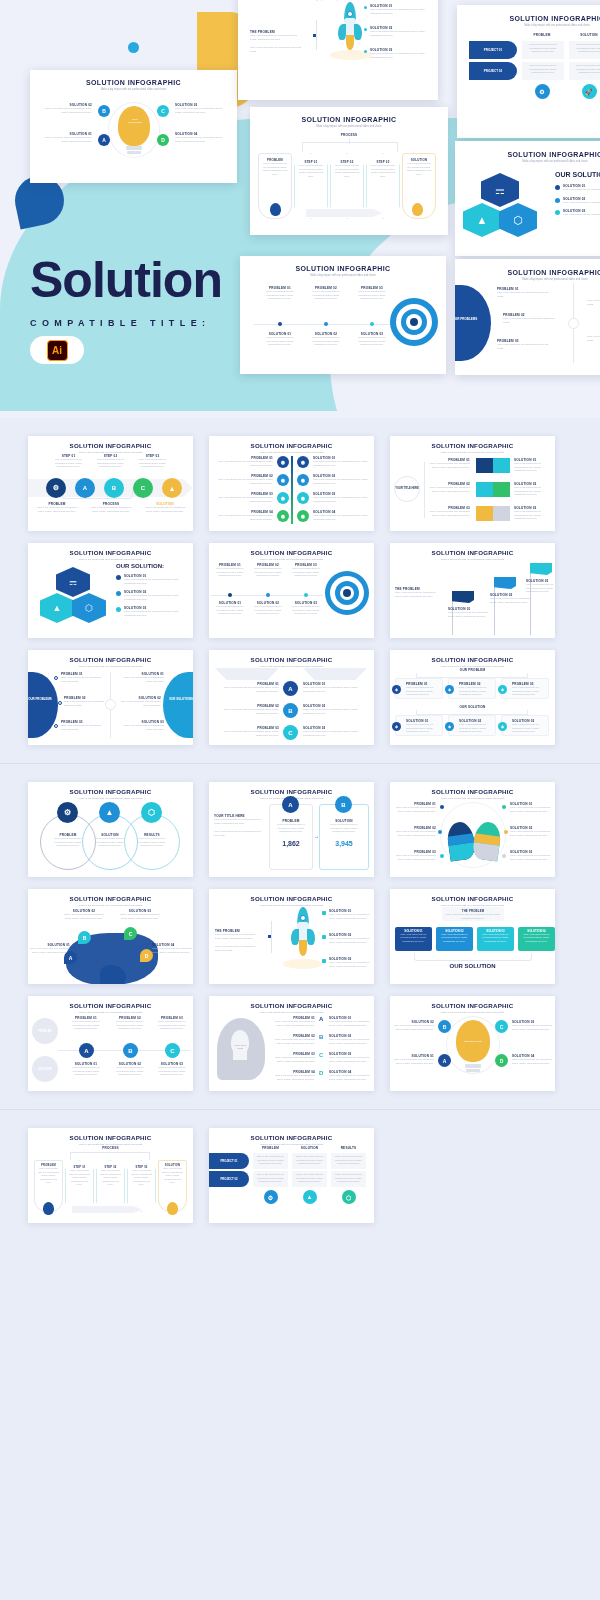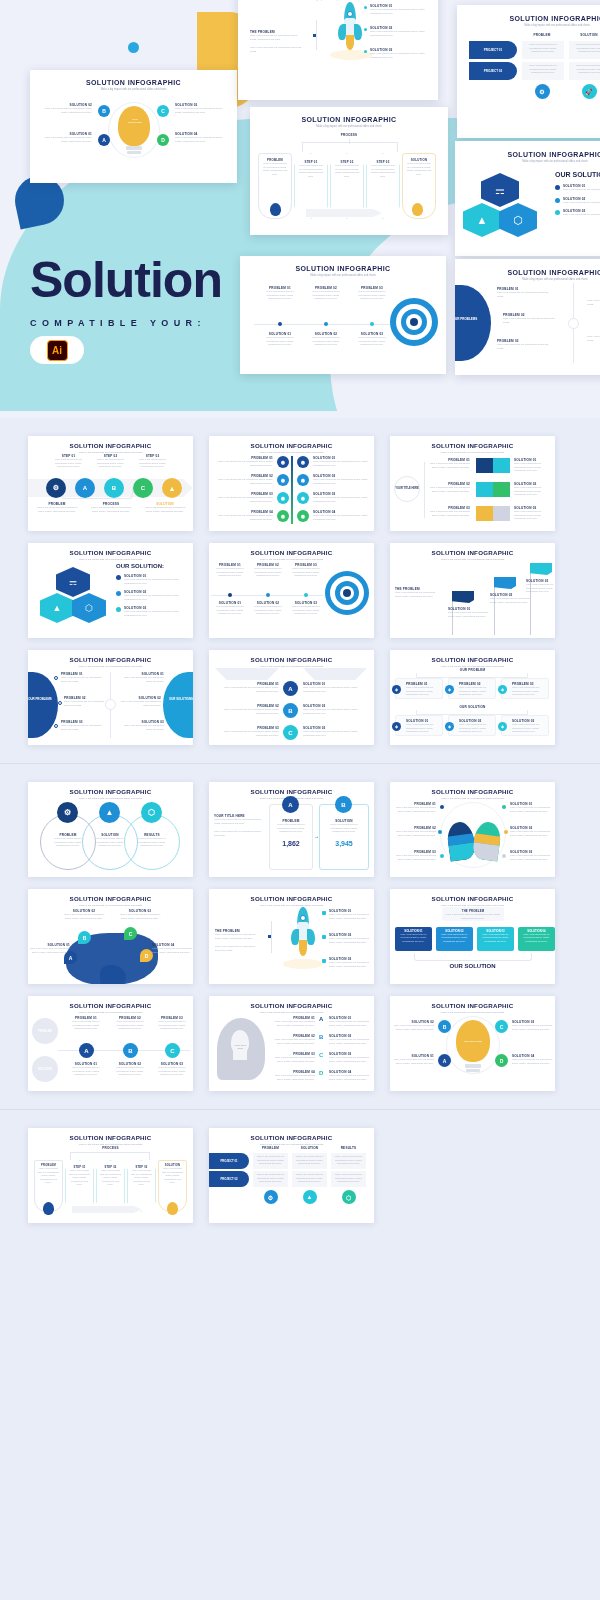--- a/index.html
+++ b/index.html
@@ -344,21 +344,21 @@
         <div class="txt">Make a big impact with our professional slides and charts.</div>
       </div>
       <div style="position:absolute;left:132px;top:50px;width:56px;">
         <div class="txt">Make a big impact with our professional slides and charts.</div>
       </div>
     </div>
   </div>
 
   <div class="hero-text">
     <div class="hero-title">Solution</div>
-    <div class="hero-compat">COMPATIBLE YOUR:</div>
+    <div class="hero-compat">COMPATIBLE TITLE:</div>
     <div class="ai-pill">
       <div class="ai-badge">Ai</div>
     </div>
   </div>
   <div class="hero-strip"></div>
 </div>
 
 <div class="section">
 <div class="grid">
 

